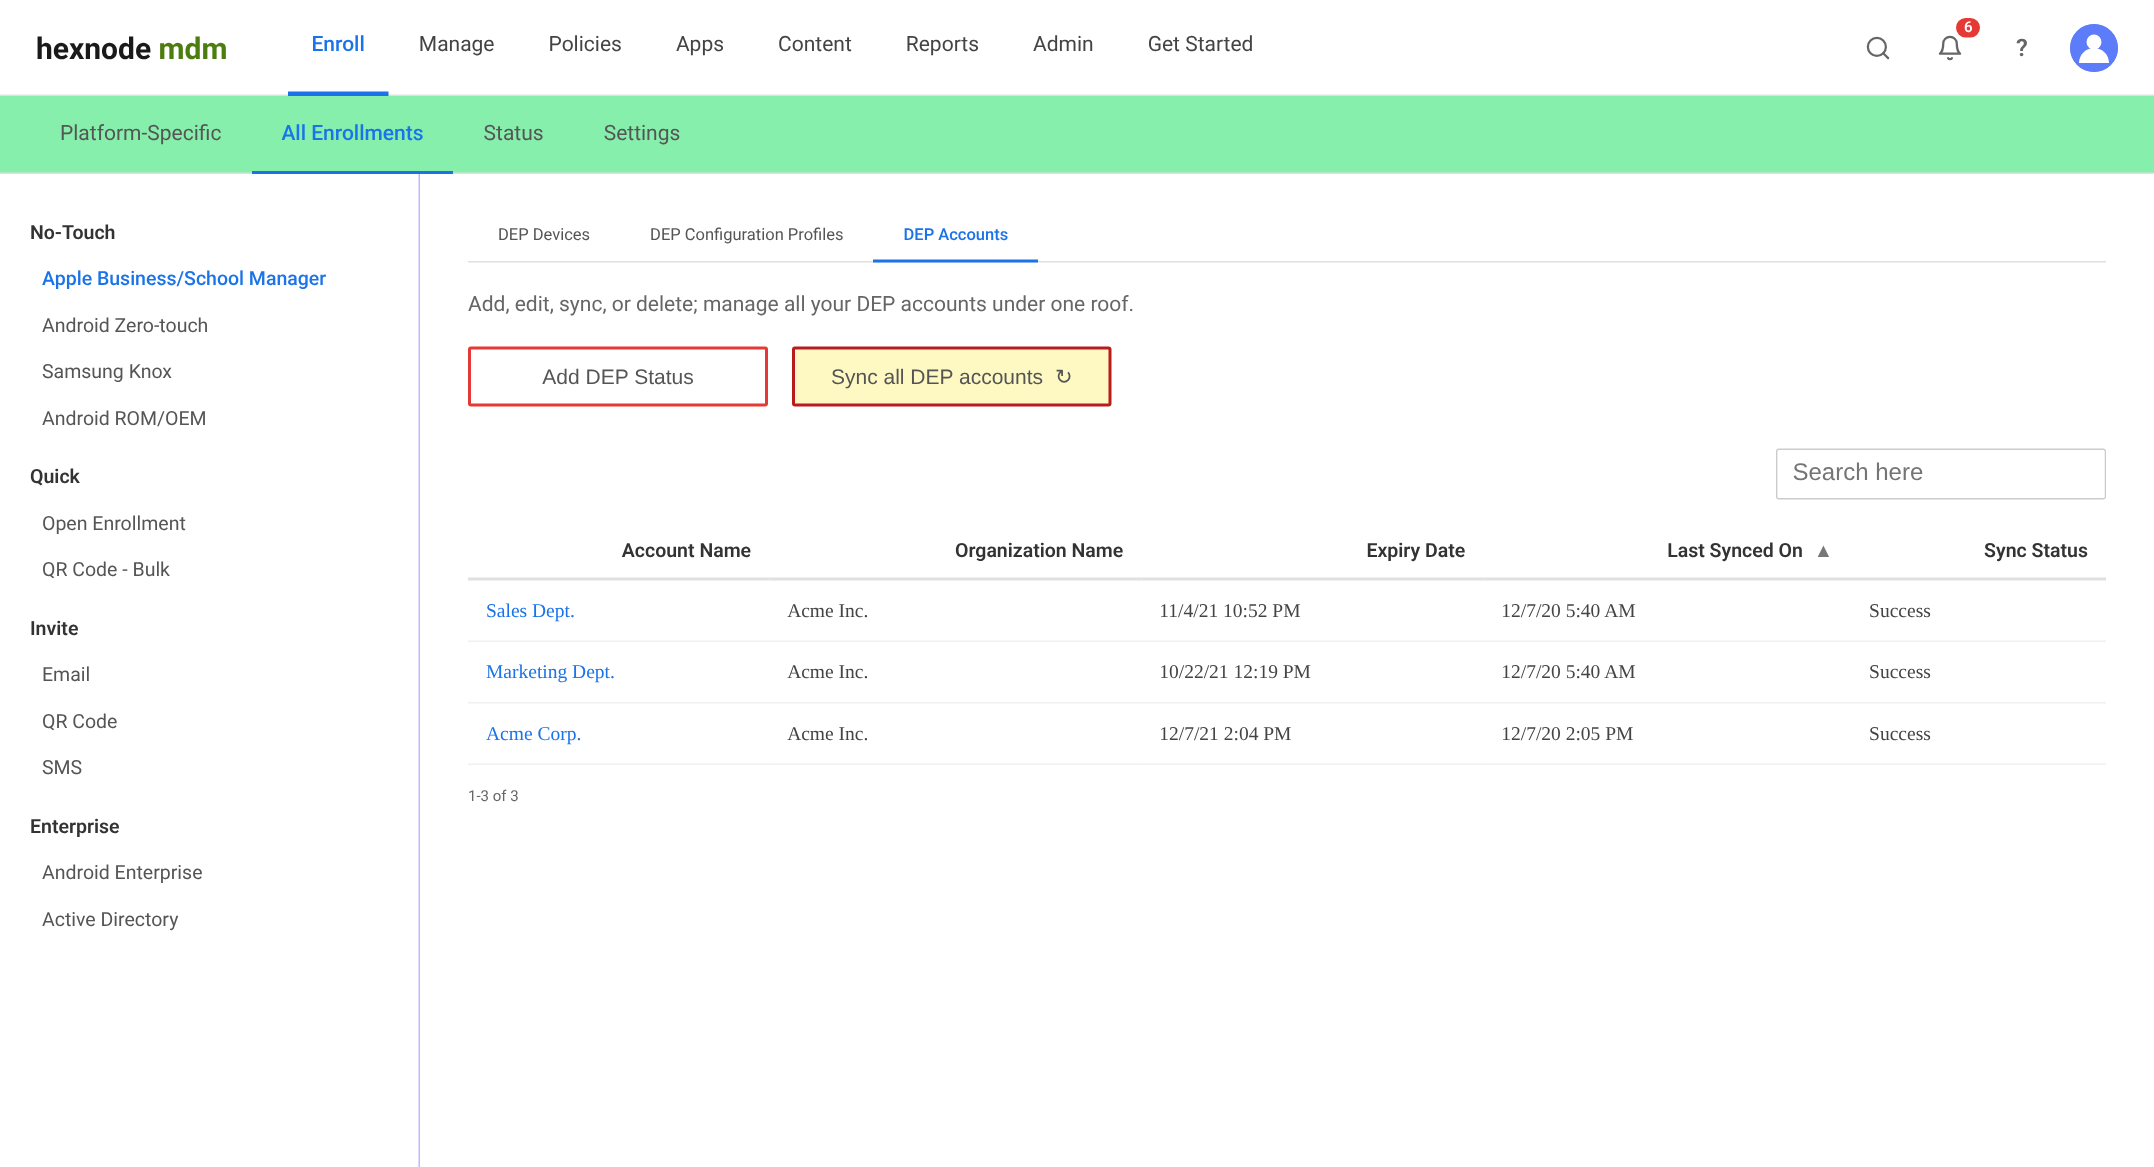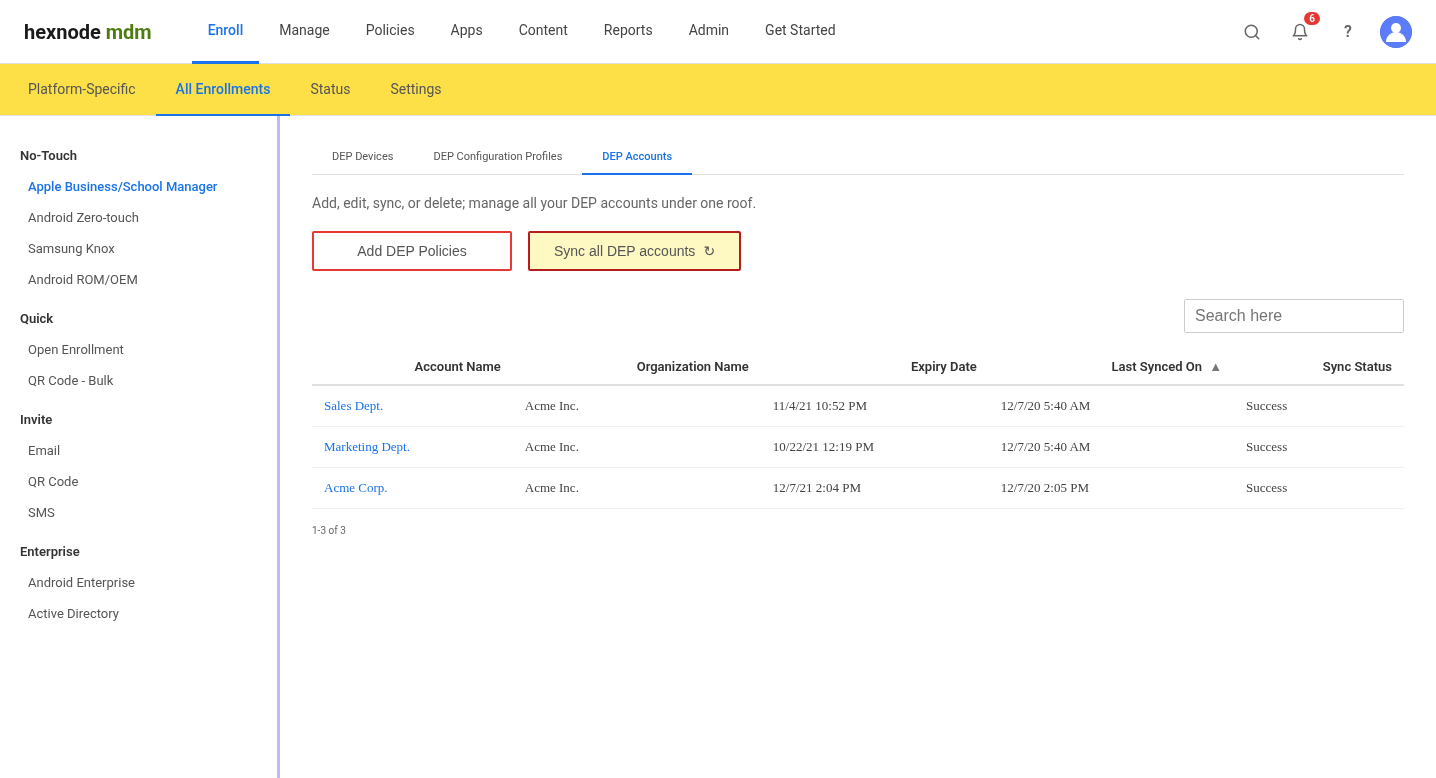--- a/index.html
+++ b/index.html
@@ -27,36 +27,36 @@
       position: absolute; top: -4px; right: -4px;
       background: #e53935; color: #fff; border-radius: 10px;
       font-size: 10px; padding: 1px 5px; font-weight: 600;
     }
     .avatar { width: 32px; height: 32px; border-radius: 50%; background: #5c7cfa; display: flex; align-items: center; justify-content: center; cursor: pointer; overflow: hidden; }
     .avatar svg { width: 32px; height: 32px; }
 
     
     .sub-nav {
       display: flex; align-items: center; gap: 0;
-      border-bottom: 1px solid #e0e0e0; padding: 0 8px;
-      background: #fde047; height: 52px;
+      border-bottom: 1px solid #e0e0e0; padding: 0 20px;
+      background: #86efac; height: 52px;
     }
     .sub-nav-item {
       padding: 0 20px; height: 52px; display: flex; align-items: center;
       font-size: 14px; color: #555; cursor: pointer;
       border-bottom: 2px solid transparent;
     }
     .sub-nav-item.active { color: #1a73e8; border-bottom: 2px solid #1a73e8; font-weight: 500; }
 
     
     .layout { display: flex; height: calc(100vh - 116px); }
 
     
     .sidebar {
-      width: 280px; min-width: 280px; border-right: 3px solid #c4b5fd;
+      width: 280px; min-width: 280px; border-right: 1px solid #c4b5fd;
       overflow-y: auto; padding: 16px 0;
     }
     .sidebar-section-header {
       padding: 8px 20px; font-size: 13px; font-weight: 600; color: #333;
       margin-top: 8px;
     }
     .sidebar-item {
       padding: 8px 28px; font-size: 13px; color: #555; cursor: pointer;
     }
     .sidebar-item.active { color: #1a73e8; font-weight: 500; }
@@ -194,21 +194,21 @@
 
     <div class="dep-tabs">
       <div class="dep-tab">DEP Devices</div>
       <div class="dep-tab">DEP Configuration Profiles</div>
       <div class="dep-tab active">DEP Accounts</div>
     </div>
 
     <p class="description">Add, edit, sync, or delete; manage all your DEP accounts under one roof.</p>
 
     <div class="action-row">
-      <button class="btn-add-dep">Add DEP Policies</button>
+      <button class="btn-add-dep">Add DEP Status</button>
       <button class="btn-sync">
         <span>Sync all DEP accounts</span>
         <span style="font-size:14px;">↻</span>
       </button>
     </div>
 
     <div class="search-row">
       <div class="search-box">
         <input type="text" placeholder="Search here" style="">
         <button>

